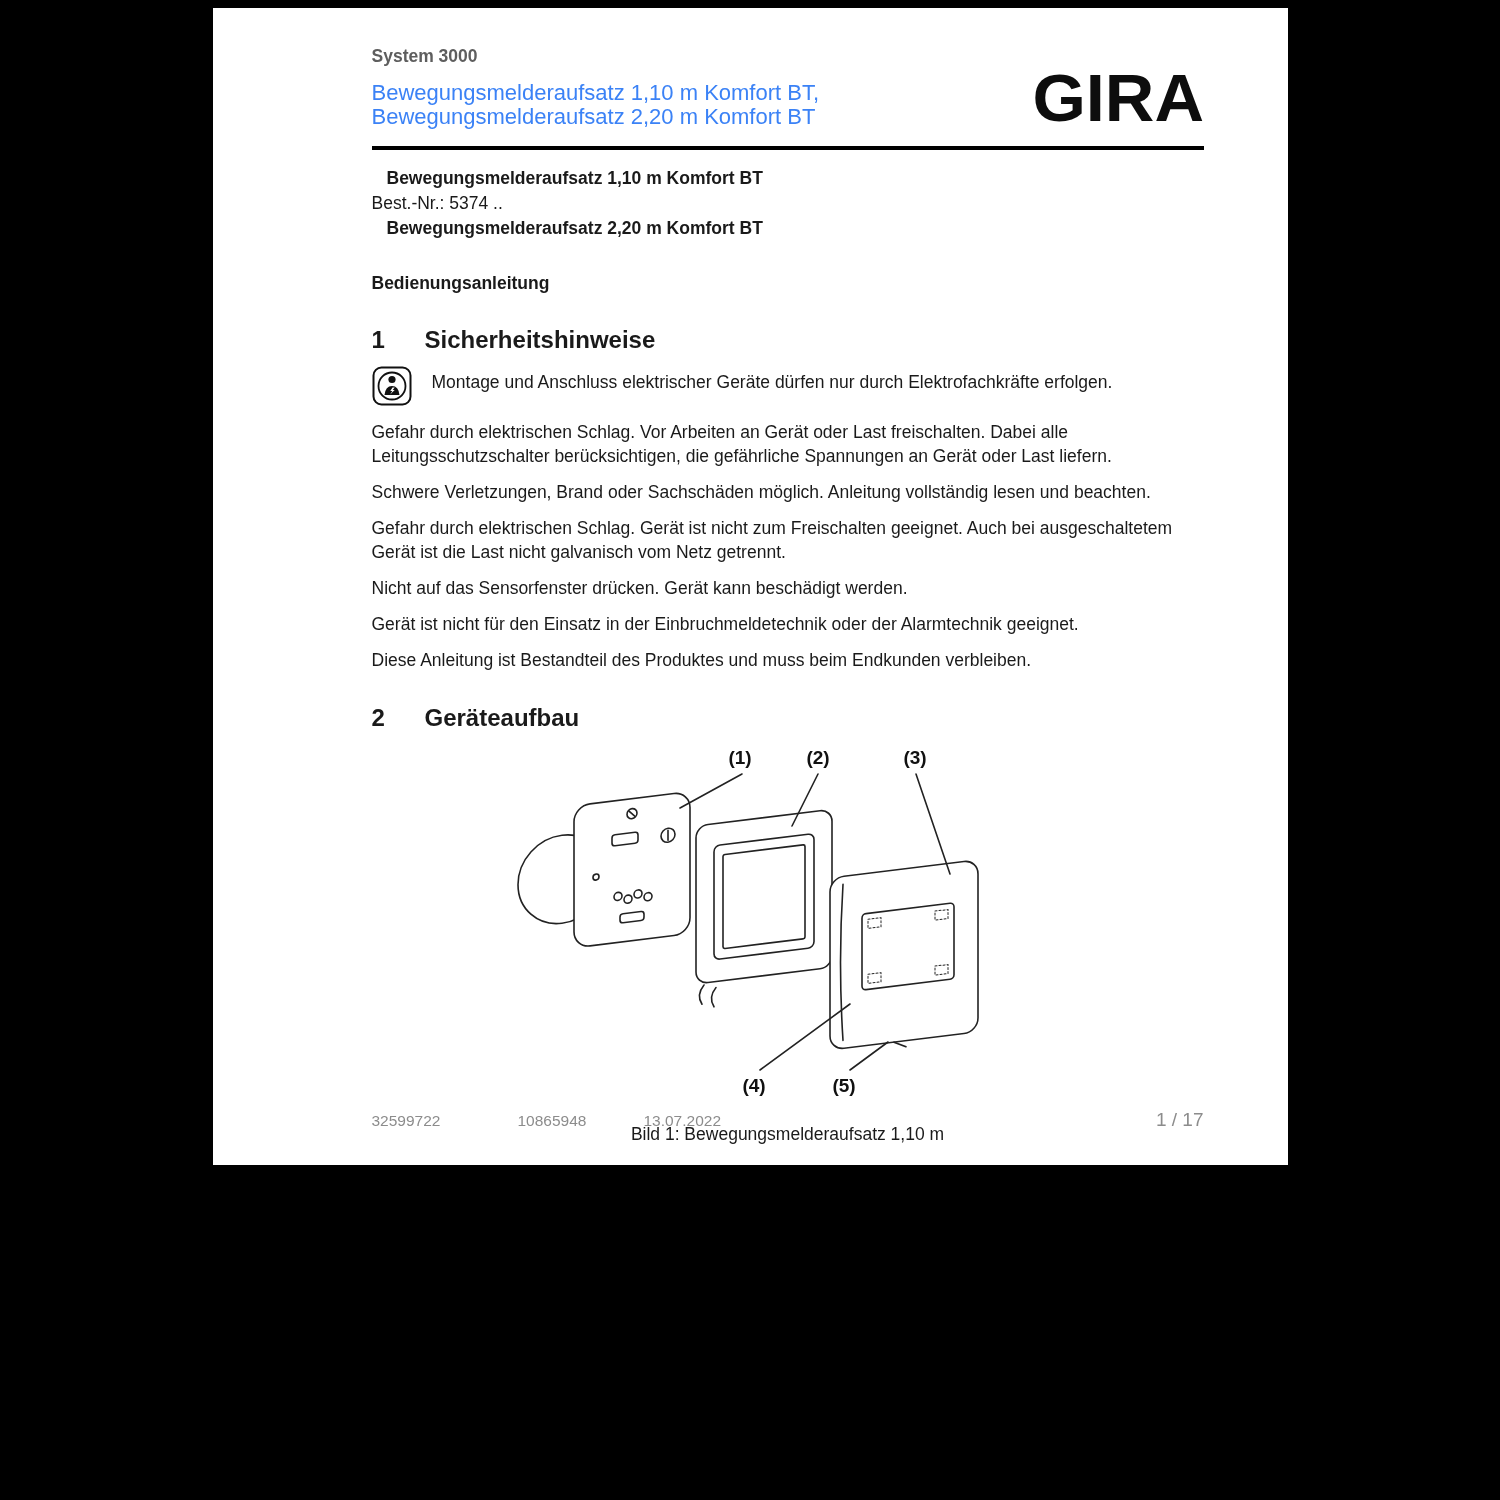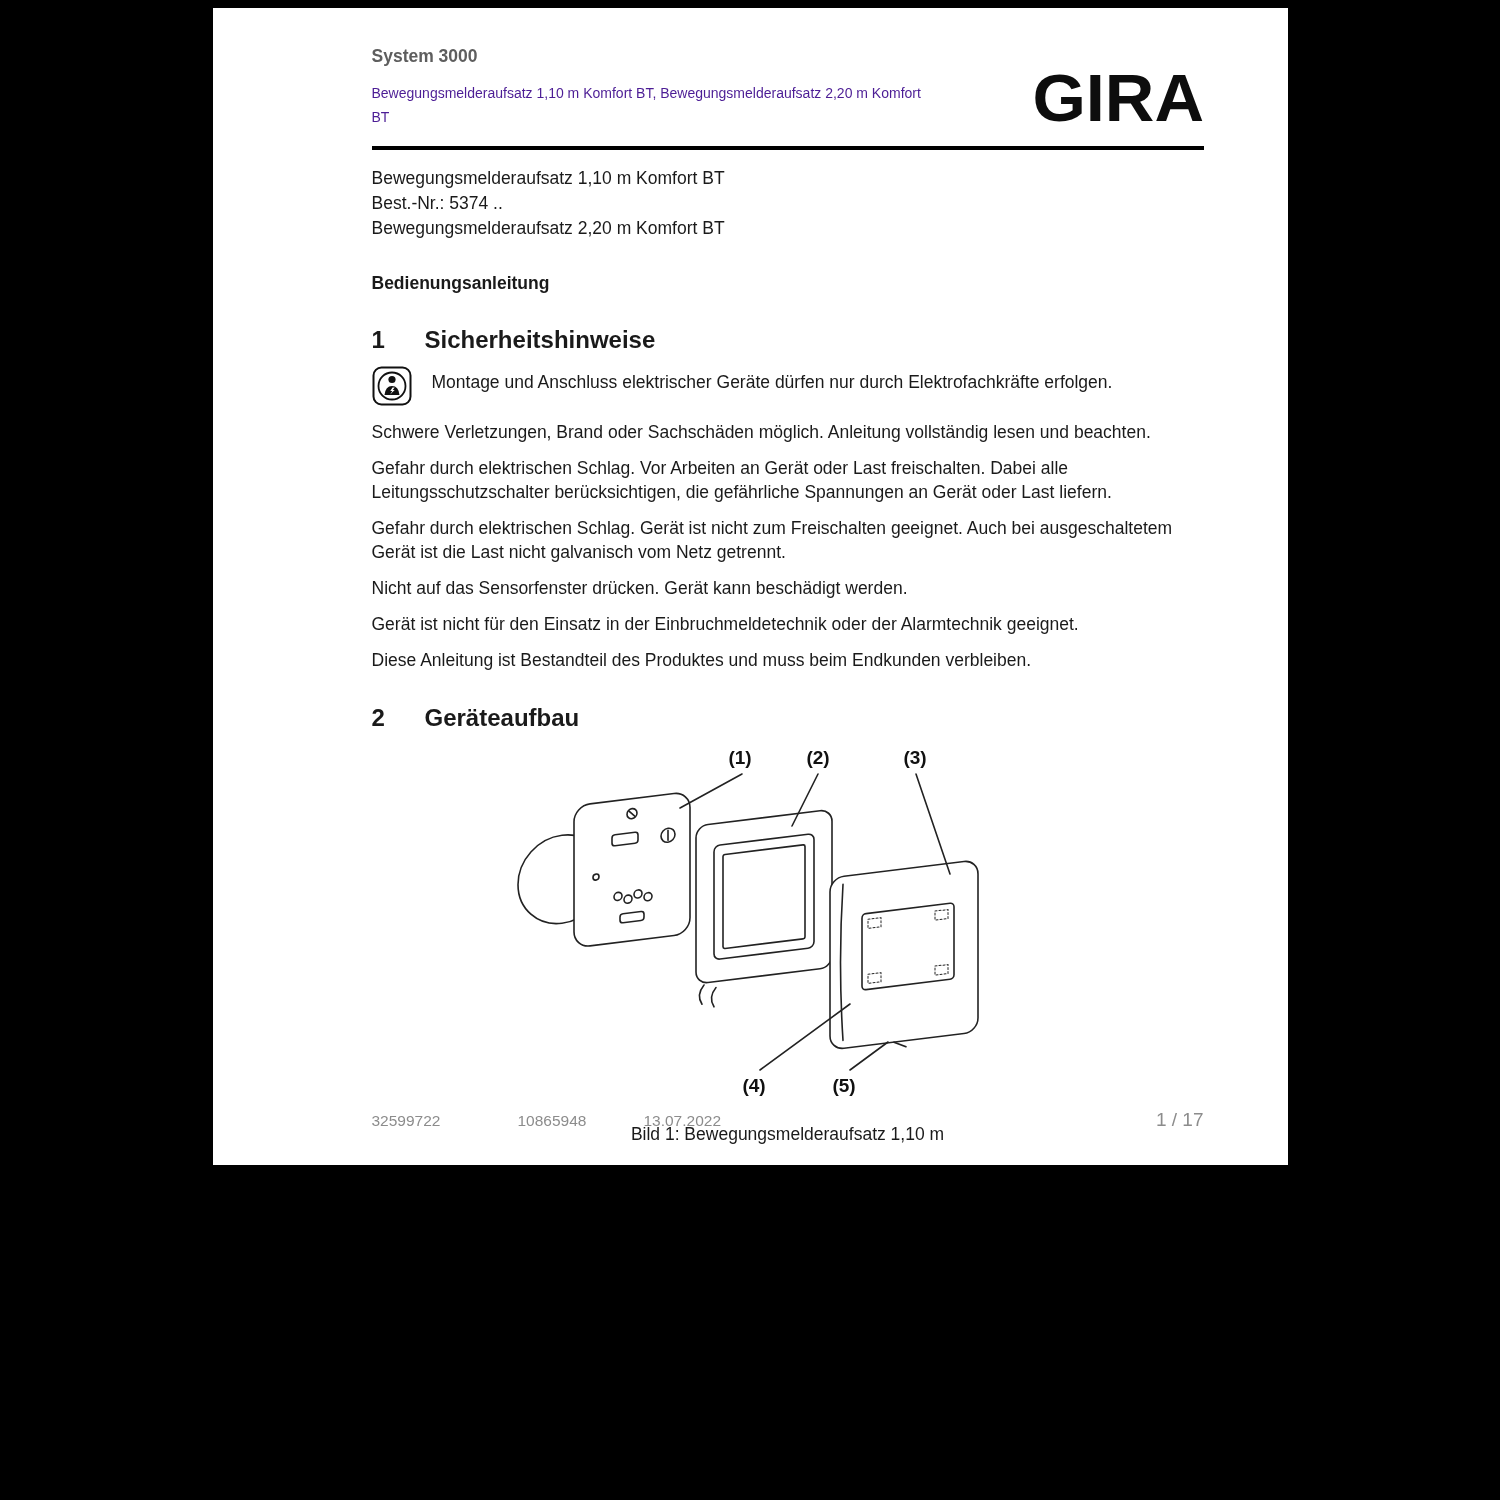--- a/index.html
+++ b/index.html
@@ -25,22 +25,22 @@
     min-height: 94px;
   }
   .header-left { width: 600px; }
   .product-line {
     font-weight: bold;
     color: #5e5e5e;
     font-size: 17.5px;
     margin-bottom: 14px;
   }
   .header-subtitle {
-    color: #4c1d95;
-    font-size: 14px;
+    color: #3b82f6;
+    font-size: 22px;
     line-height: 24px;
     width: 560px;
   }
   .gira-logo {
     position: absolute;
     right: 0;
     top: 24px;
     font-size: 66px;
     font-weight: bold;
     letter-spacing: 0px;
@@ -49,21 +49,21 @@
     transform: scaleX(1.04);
     transform-origin: right;
   }
   .header-rule {
     border: none;
     border-top: 4px solid #000;
     margin: 6px 0 0 0;
   }
   
   .products { margin-top: 16px; font-size: 17.5px; line-height: 25px; }
-  .product-name { font-weight: normal; }
+  .product-name { font-weight: bold; margin-left: 15px; }
   .product-order { font-weight: normal; }
   .doc-type {
     margin-top: 32px;
     font-weight: bold;
     font-size: 17.5px;
   }
   
   .section-heading {
     display: flex;
     margin-top: 32px;
@@ -150,22 +150,22 @@
         <circle cx="20" cy="20" r="13.5" fill="none" stroke="#111" stroke-width="1.8"></circle>
         <circle cx="20" cy="13.5" r="3.6" fill="#111"></circle>
         <path d="M12.5,29 q1,-9 7.5,-9 q6.5,0 7.5,9 z" fill="#111"></path>
         <path d="M20.5,21.5 l-2.2,3.4 h2 l-2.2,3.6 l4.6,-4.4 h-2 l2,-2.6 z" fill="#fff"></path>
       </svg>
     </span>
     <div class="notice-text">Montage und Anschluss elektrischer Geräte dürfen nur durch Elektrofachkräfte erfolgen.</div>
   </div>
 
   <div class="body-paragraphs">
+    <p class="para">Gefahr durch elektrischen Schlag. Vor Arbeiten an Gerät oder Last freischalten. Dabei alle Leitungsschutzschalter berücksichtigen, die gefährliche Spannungen an Gerät oder Last liefern.</p>
     <p class="para">Schwere Verletzungen, Brand oder Sachschäden möglich. Anleitung vollständig lesen und beachten.</p>
-    <p class="para">Gefahr durch elektrischen Schlag. Vor Arbeiten an Gerät oder Last freischalten. Dabei alle Leitungsschutzschalter berücksichtigen, die gefährliche Spannungen an Gerät oder Last liefern.</p>
     <p class="para">Gefahr durch elektrischen Schlag. Gerät ist nicht zum Freischalten geeignet. Auch bei ausgeschaltetem Gerät ist die Last nicht galvanisch vom Netz getrennt.</p>
     <p class="para">Nicht auf das Sensorfenster drücken. Gerät kann beschädigt werden.</p>
     <p class="para">Gerät ist nicht für den Einsatz in der Einbruchmeldetechnik oder der Alarmtechnik geeignet.</p>
     <p class="para">Diese Anleitung ist Bestandteil des Produktes und muss beim Endkunden verbleiben.</p>
   </div>
 
   <div class="section-heading">
     <span class="sec-num">2</span>
     <span class="sec-title">Geräteaufbau</span>
   </div>

